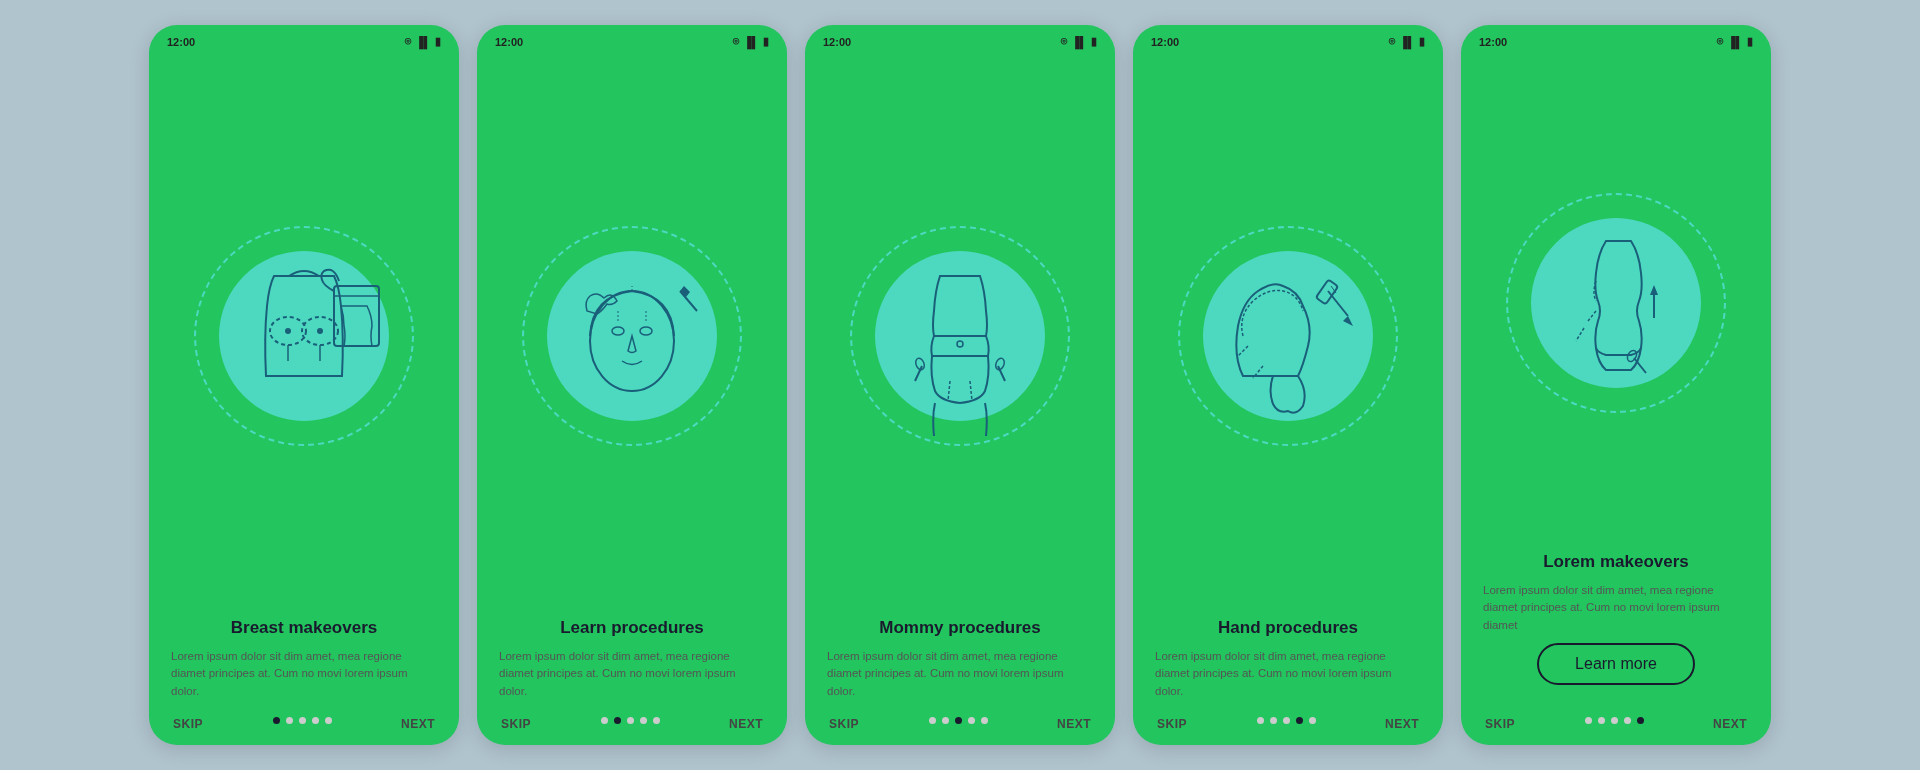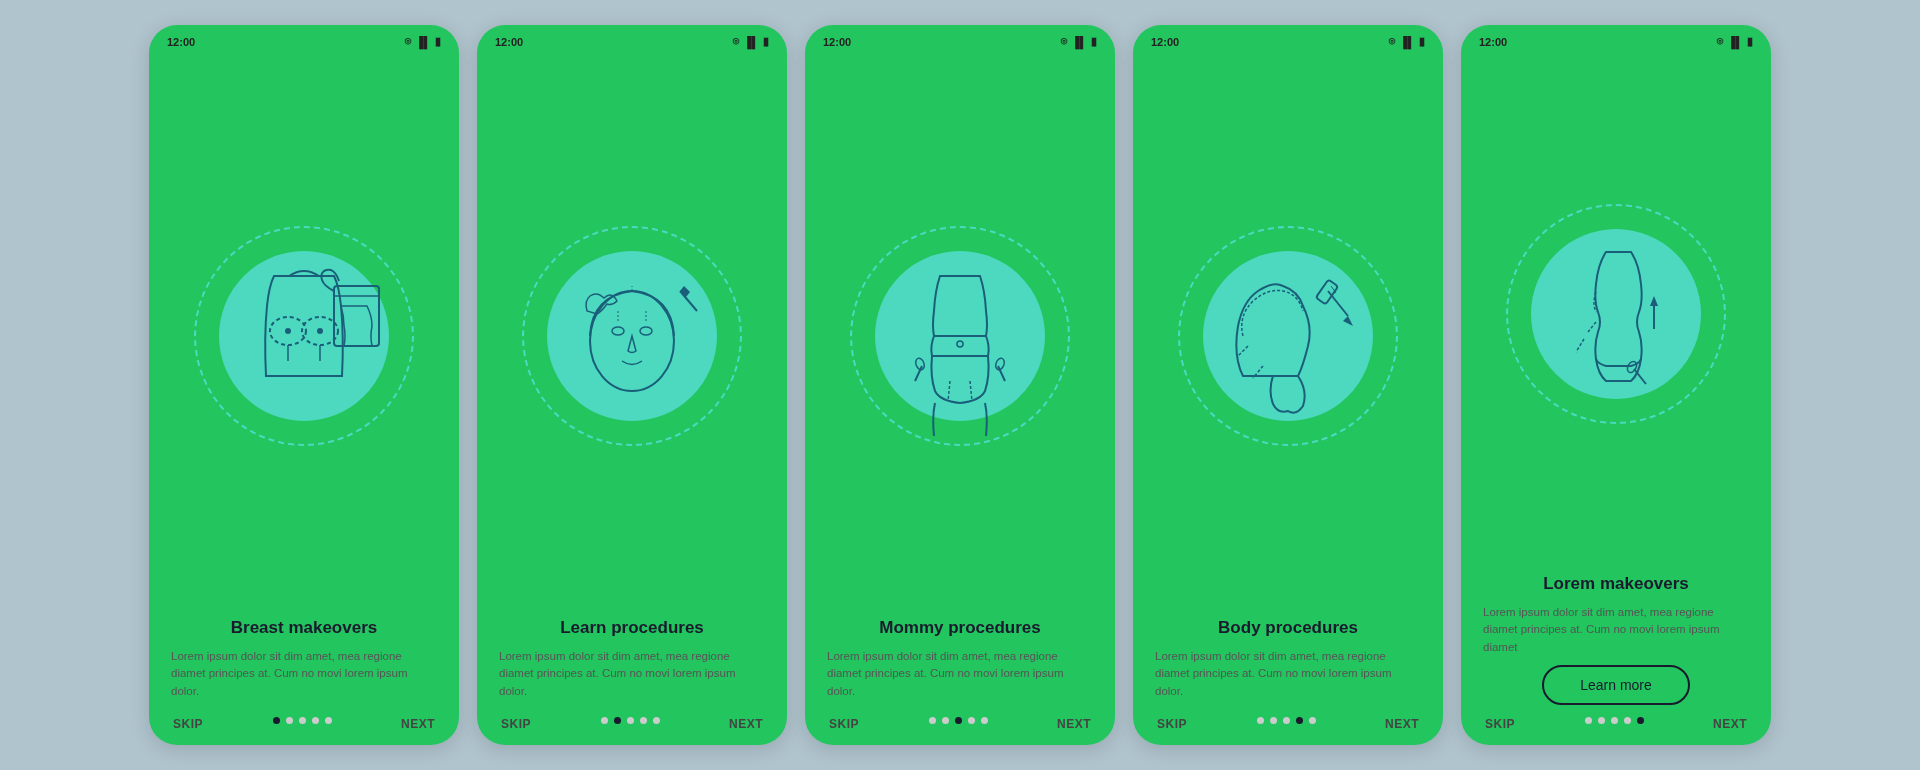--- a/index.html
+++ b/index.html
@@ -109,26 +109,26 @@
     .procedure-desc {
       font-size: 11.5px;
       color: #555;
       text-align: left;
       line-height: 1.55;
       margin-bottom: 8px;
     }
 
     .learn-more-btn {
       display: block;
-      margin: 6px auto 4px;
+      margin: 6px auto 24px;
       padding: 10px 36px;
       border: 2px solid #1a1a2e;
       border-radius: 24px;
       background: transparent;
-      font-size: 14px;
+      font-size: 16px;
       font-weight: 500;
       color: #1a1a2e;
       cursor: pointer;
       text-align: center;
     }
 
     
     .bottom-nav {
       display: flex;
       align-items: flex-start;
@@ -365,21 +365,21 @@
 
           <line x1="140" y1="55" x2="160" y2="80" stroke="#1a5f7a" stroke-width="2"></line>
           <rect x="133" y="45" width="12" height="22" rx="3" fill="none" stroke="#1a5f7a" stroke-width="2" transform="rotate(35, 139, 56)"></rect>
           <line x1="143" y1="50" x2="148" y2="57" stroke="#1a5f7a" stroke-width="1"></line>
 
           <path d="M160 80 L165 90 L155 85 Z" fill="#1a5f7a"></path>
         </svg>
       </div>
     </div>
     <div class="content-area">
-      <div class="procedure-title">Body
+      <div class="procedure-title">Hand
 procedures</div>
       <p class="procedure-desc">Lorem ipsum dolor sit dim amet, mea regione diamet principes at. Cum no movi lorem ipsum dolor.</p>
     </div>
     <div class="bottom-nav">
       <span class="nav-btn">SKIP</span>
       <div class="dots-container">
         <div class="dot"></div>
         <div class="dot"></div>
         <div class="dot"></div>
         <div class="dot active"></div>

